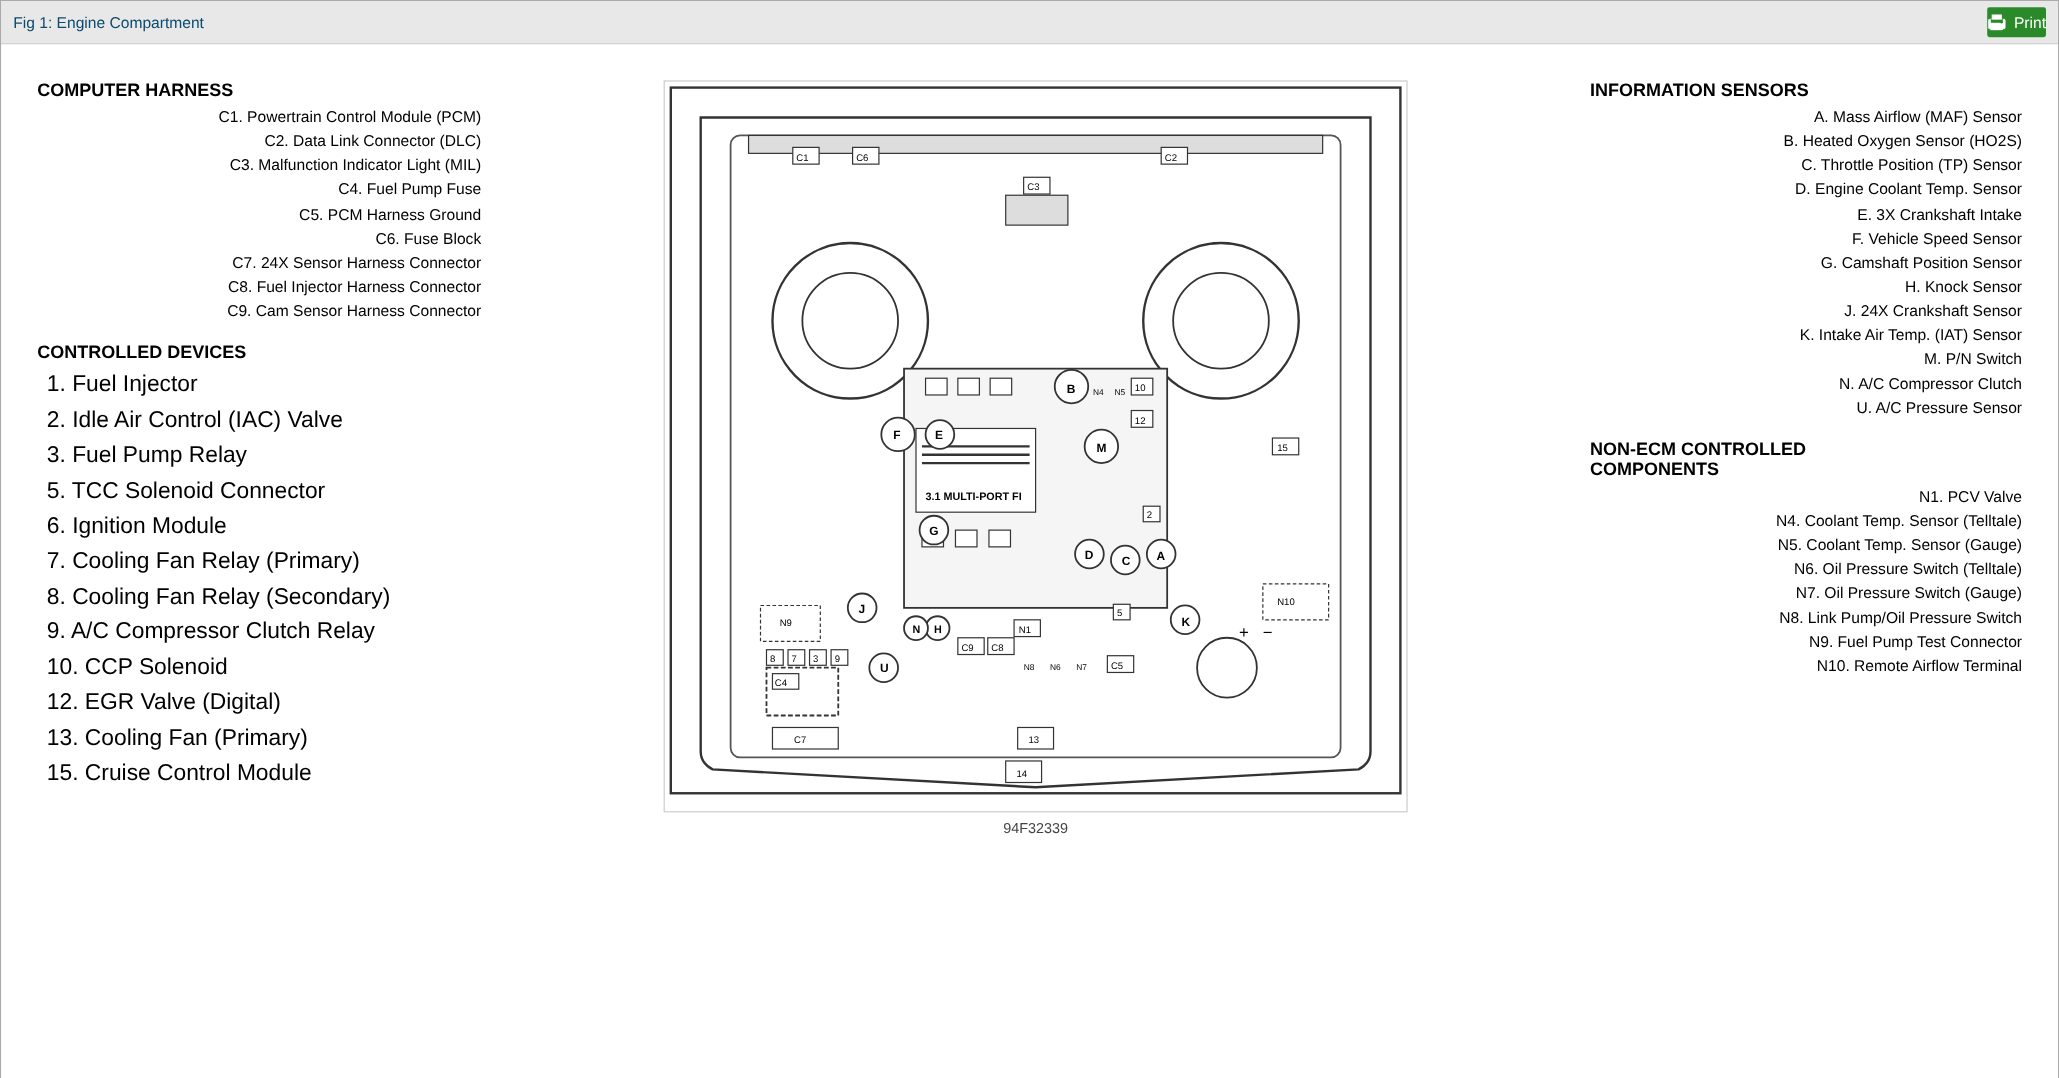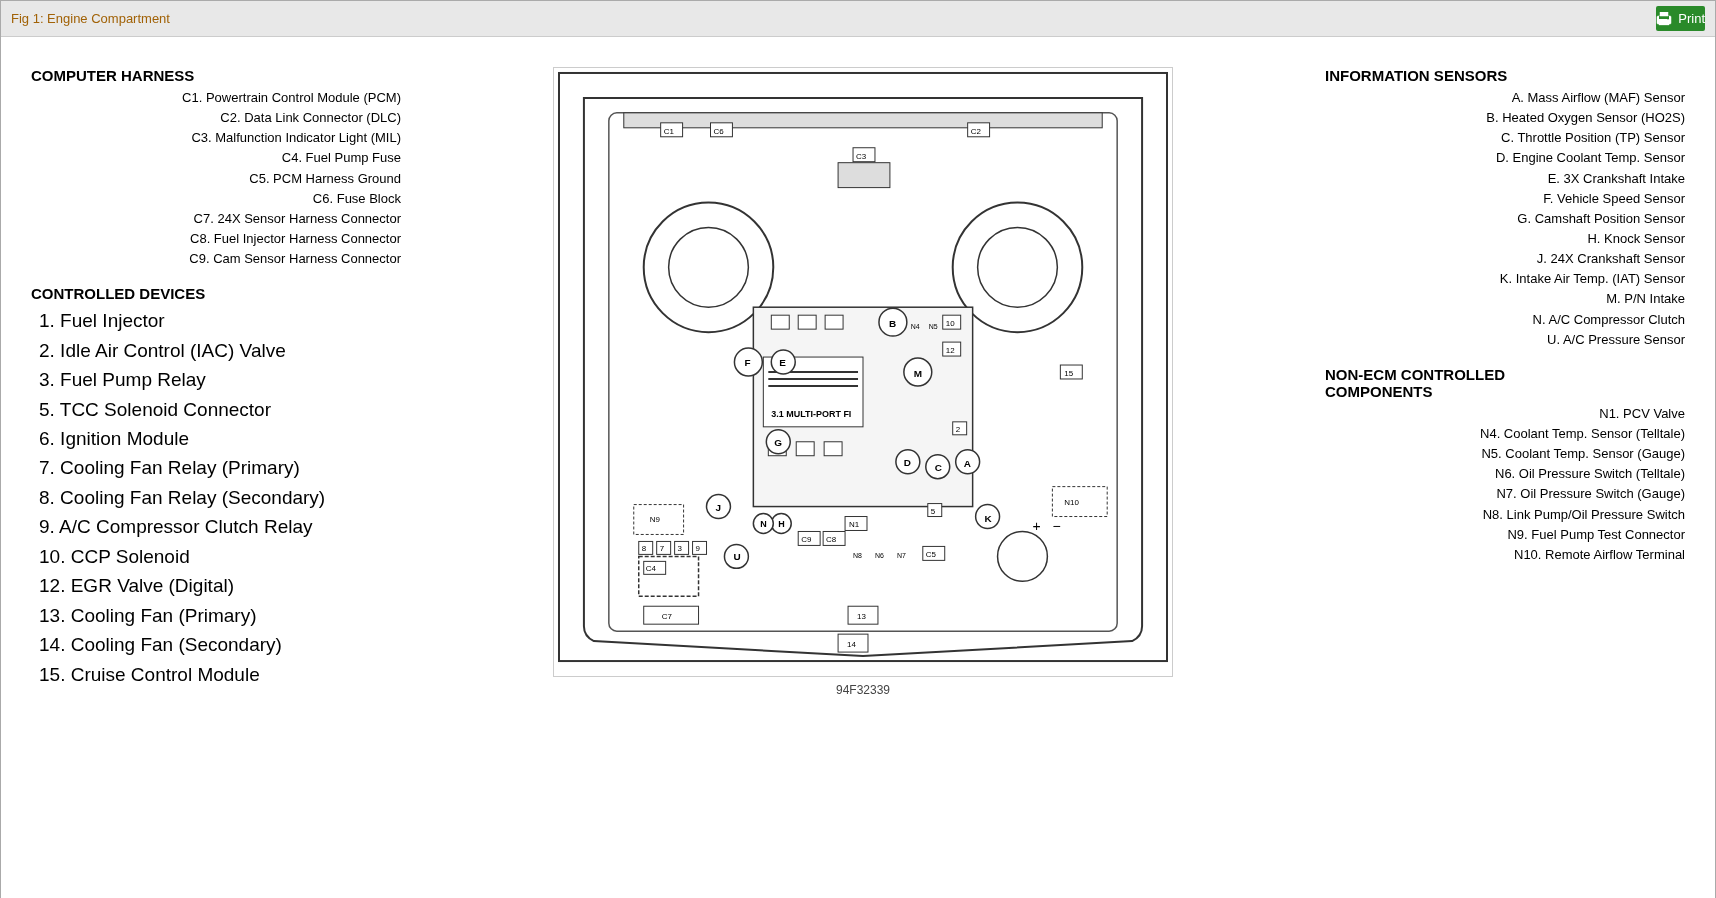--- a/index.html
+++ b/index.html
@@ -19,21 +19,21 @@
     .titlebar {
       background: #e8e8e8;
       border-bottom: 1px solid #ccc;
       padding: 5px 10px;
       display: flex;
       justify-content: space-between;
       align-items: center;
     }
     .titlebar-title {
       font-size: 13px;
-      color: #a16207;
+      color: #0c4a6e;
     }
     .print-btn {
       background: #2a8a2a;
       color: white;
       border: none;
       padding: 5px 0;
       cursor: pointer;
       font-size: 13px;
       display: flex;
       align-items: center;
@@ -150,21 +150,20 @@
           <li>2.  Idle Air Control (IAC) Valve</li>
           <li>3.  Fuel Pump Relay</li>
           <li>5.  TCC Solenoid Connector</li>
           <li>6.  Ignition Module</li>
           <li>7.  Cooling Fan Relay (Primary)</li>
           <li>8.  Cooling Fan Relay (Secondary)</li>
           <li>9.  A/C Compressor Clutch Relay</li>
           <li>10. CCP Solenoid</li>
           <li>12. EGR Valve (Digital)</li>
           <li>13. Cooling Fan (Primary)</li>
-          <li>14. Cooling Fan (Secondary)</li>
           <li>15. Cruise Control Module</li>
         </ul>
     </div>
 
     <div class="center-panel">
       <svg class="engine-diagram" viewBox="0 0 620 610" xmlns="http://www.w3.org/2000/svg">
 
         <rect x="5" y="5" width="610" height="590" fill="white" stroke="#333" stroke-width="2"></rect>
 
         <path d="M30,30 L590,30 L590,560 Q590,570 580,575 L310,590 L40,575 Q30,570 30,560 Z" fill="white" stroke="#333" stroke-width="2" fill-opacity="0"></path>
@@ -323,21 +322,21 @@
       <li>A. Mass Airflow (MAF) Sensor</li>
           <li>B. Heated Oxygen Sensor (HO2S)</li>
           <li>C. Throttle Position (TP) Sensor</li>
           <li>D. Engine Coolant Temp. Sensor</li>
           <li>E. 3X Crankshaft Intake</li>
           <li>F. Vehicle Speed Sensor</li>
           <li>G. Camshaft Position Sensor</li>
           <li>H. Knock Sensor</li>
           <li>J. 24X Crankshaft Sensor</li>
           <li>K. Intake Air Temp. (IAT) Sensor</li>
-          <li>M. P/N Intake</li>
+          <li>M. P/N Switch</li>
           <li>N. A/C Compressor Clutch</li>
           <li>U. A/C Pressure Sensor</li>
         </ul>
       <div class="section-heading" style="white-space:pre-line;">NON-ECM CONTROLLED
 COMPONENTS</div>
       <ul class="item-list">
       <li>N1. PCV Valve</li>
           <li>N4. Coolant Temp. Sensor (Telltale)</li>
           <li>N5. Coolant Temp. Sensor (Gauge)</li>
           <li>N6. Oil Pressure Switch (Telltale)</li>

